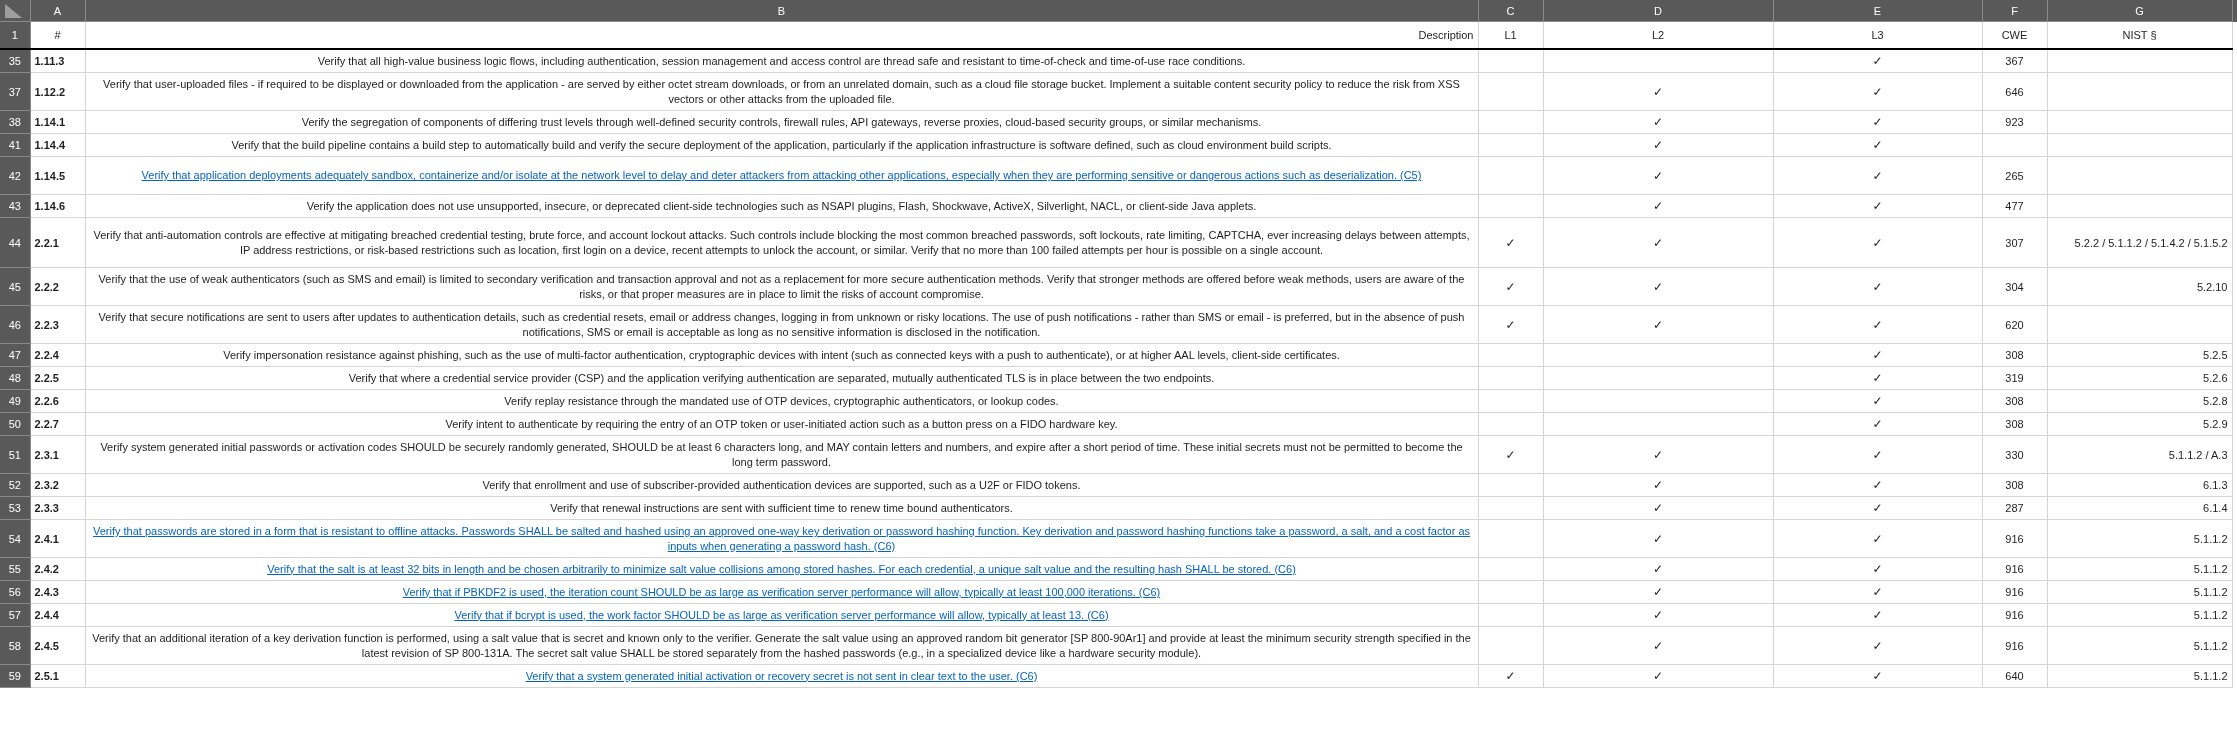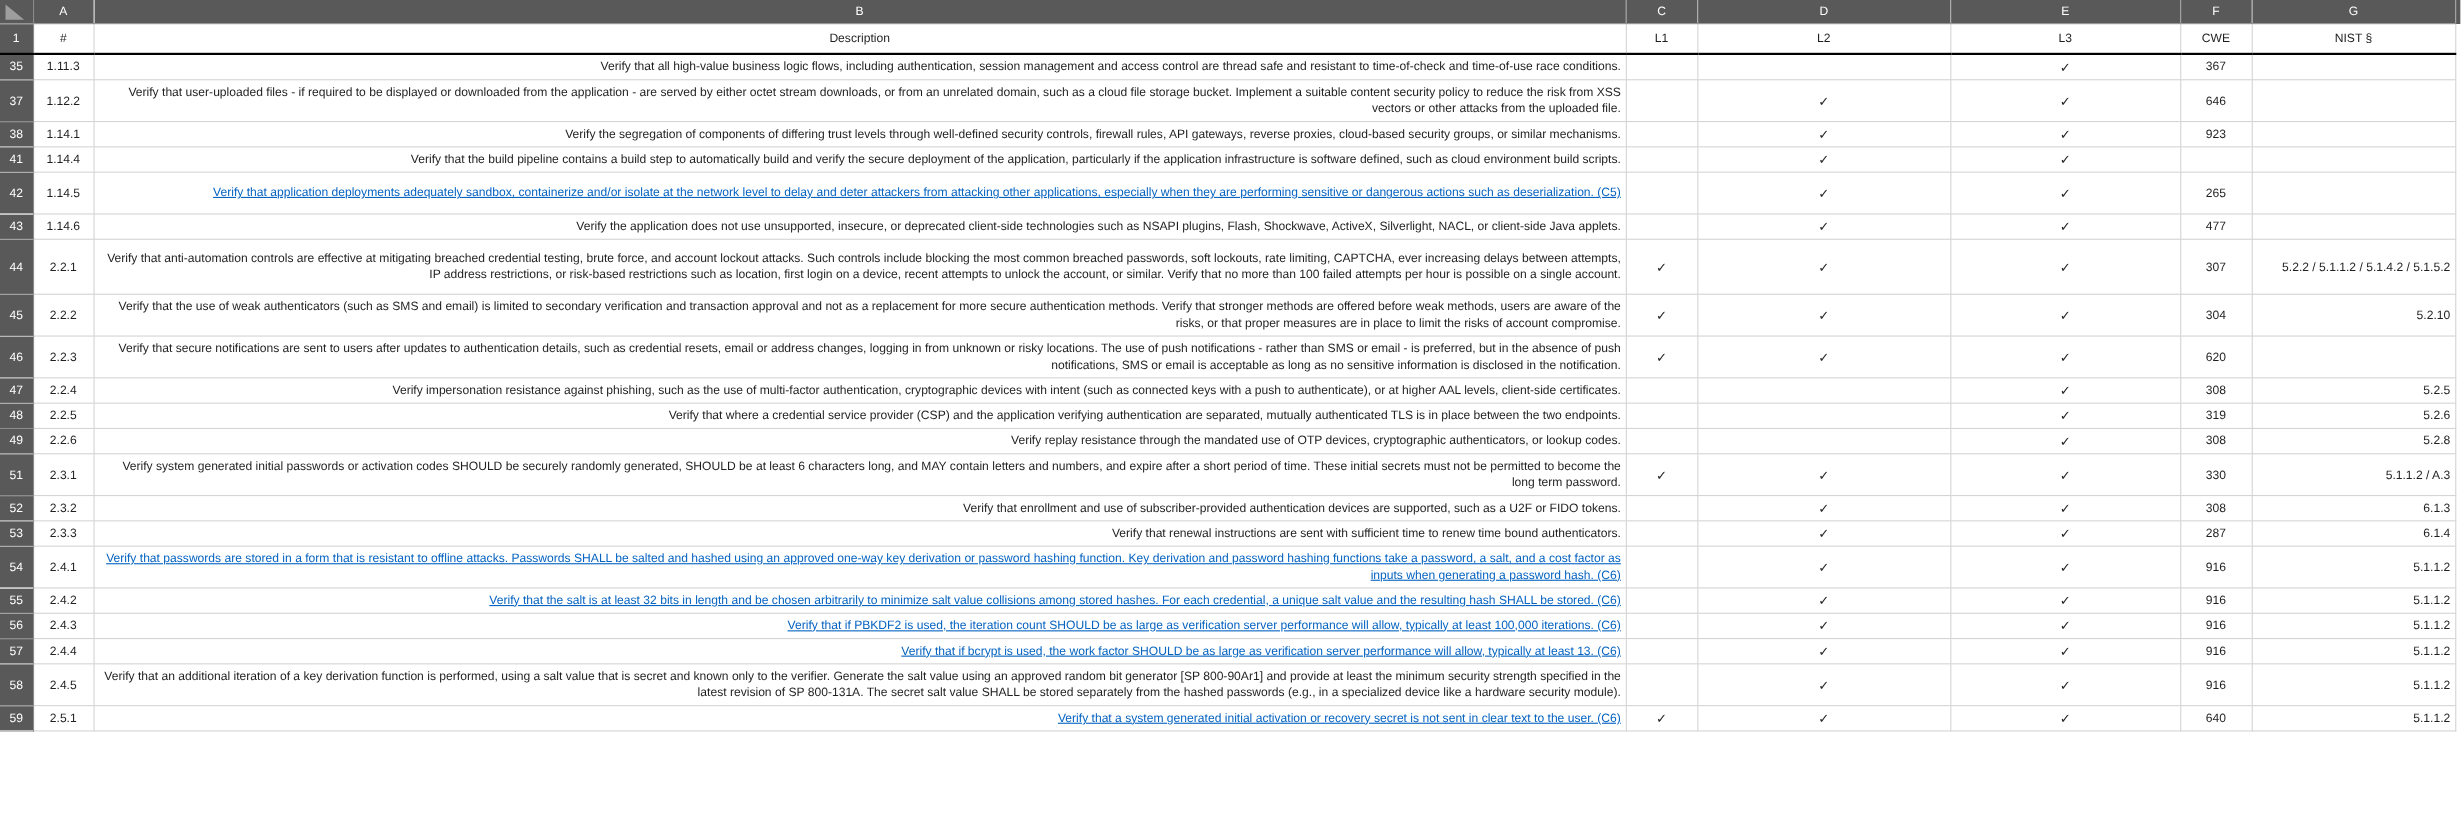--- a/index.html
+++ b/index.html
@@ -27,31 +27,31 @@
   td.gutter {
     background:#595959; color:#ffffff; text-align:center; font-size:11px;
     border-right:1px solid #8a8a8a; border-bottom:1px solid #8a8a8a; padding:0;
   }
 
   
   td.c {
     border-right:1px solid #d4d4d4; border-bottom:1px solid #d4d4d4;
     vertical-align:middle; padding:0 4px; background:#ffffff;
   }
-  td.id   { text-align:center; font-weight:normal; }
-  td.desc { text-align:right; line-height:14.5px; padding:1px 4px; }
+  td.id   { font-weight:bold; }
+  td.desc { text-align:center; line-height:14.5px; padding:1px 4px; }
   td.chk  { text-align:center; font-size:12px; color:#262626; }
   td.cwe  { text-align:center;margin-top:16px; }
   td.nist { text-align:right; }
   td.sliver { border:0; background:#ffffff; padding:0; }
   tr.band td.sliver { background:#595959; border:0; }
 
   
   tr.hdr td.c { height:24px; border-bottom:2px solid #000000; text-align:center; }
-  tr.hdr td.desc { text-align:center; }
+  tr.hdr td.desc { text-align:right; }
   tr.hdr td.gutter { border-bottom:2px solid #000000; }
   tr.hdr td.sliver { border-bottom:0; }
 
   
   tr.r1 td { height:20px; }
   tr.r2 td { height:35px; }
   tr.r3 td { height:47px; }
 
   .req-link { color:#0563c1; text-decoration:underline; cursor:pointer; }
 </style>
@@ -223,20 +223,31 @@
           <td class="gutter">49</td>
           <td class="c id">2.2.6</td>
           <td class="c desc">Verify replay resistance through the mandated use of OTP devices, cryptographic authenticators, or lookup codes.</td>
           <td class="c chk"></td>
           <td class="c chk"></td>
           <td class="c chk">✓</td>
           <td class="c cwe">308</td>
           <td class="c nist">5.2.8</td>
           <td class="sliver"></td>
         </tr>
+        <tr class="r1">
+          <td class="gutter">50</td>
+          <td class="c id">2.2.7</td>
+          <td class="c desc">Verify intent to authenticate by requiring the entry of an OTP token or user-initiated action such as a button press on a FIDO hardware key.</td>
+          <td class="c chk"></td>
+          <td class="c chk"></td>
+          <td class="c chk">✓</td>
+          <td class="c cwe">308</td>
+          <td class="c nist">5.2.9</td>
+          <td class="sliver"></td>
+        </tr>
         <tr class="r2">
           <td class="gutter">51</td>
           <td class="c id">2.3.1</td>
           <td class="c desc">Verify system generated initial passwords or activation codes SHOULD be securely randomly generated, SHOULD be at least 6 characters long, and MAY contain letters and numbers, and expire after a short period of time. These initial secrets must not be permitted to become the long term password.</td>
           <td class="c chk">✓</td>
           <td class="c chk">✓</td>
           <td class="c chk">✓</td>
           <td class="c cwe">330</td>
           <td class="c nist">5.1.1.2 / A.3</td>
           <td class="sliver"></td>

